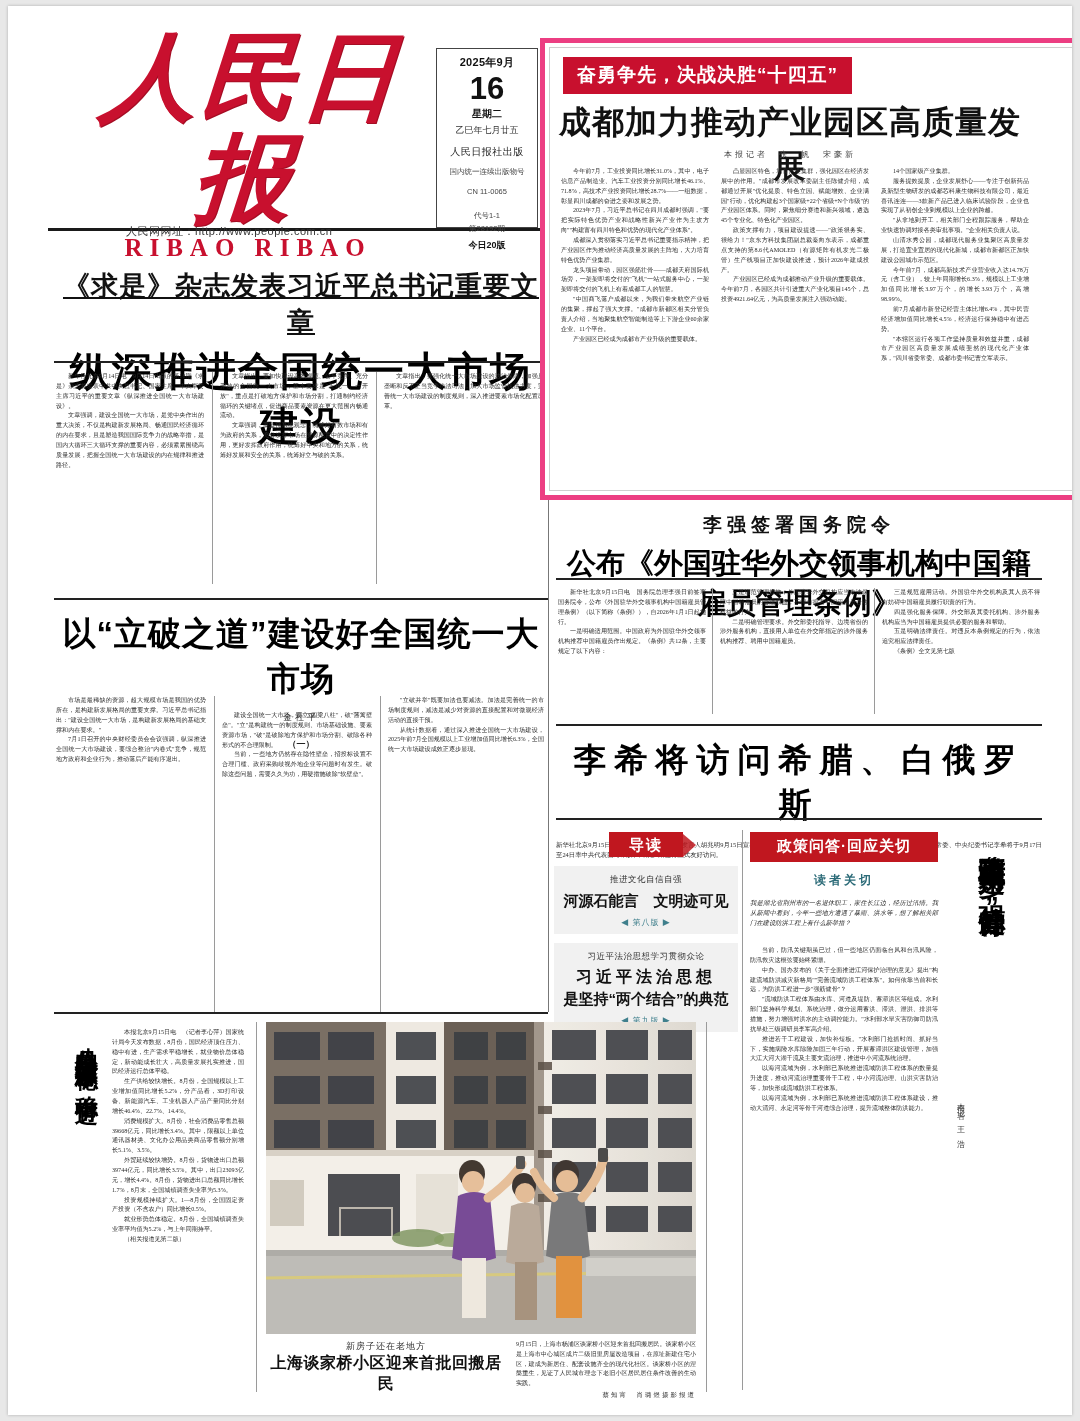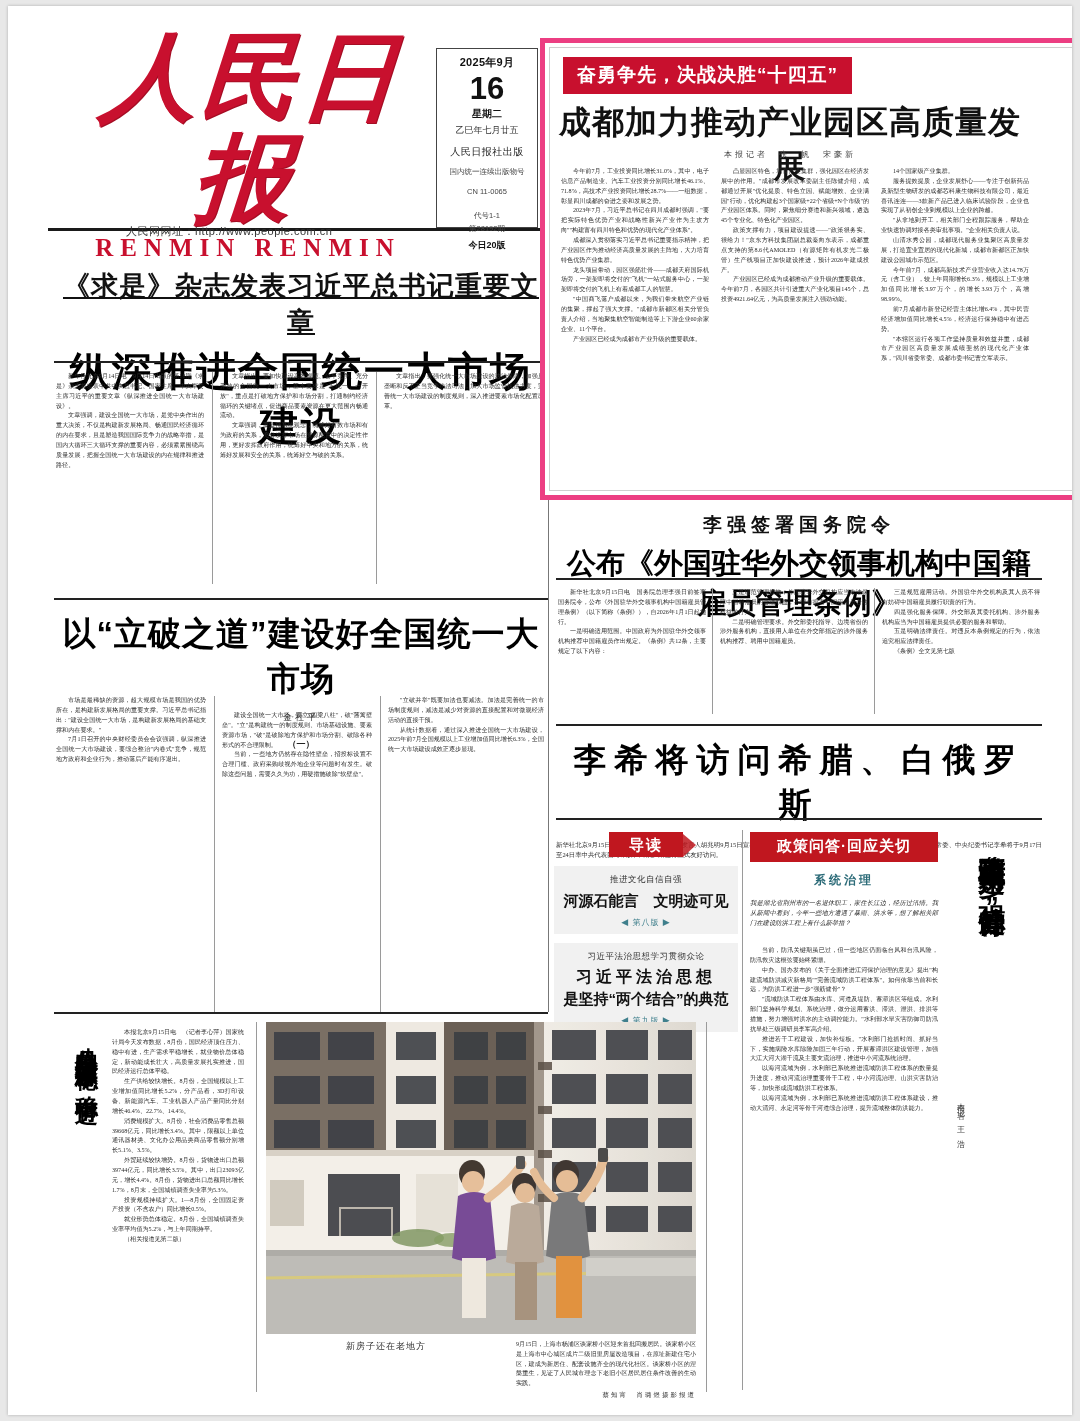--- a/index.html
+++ b/index.html
@@ -185,21 +185,21 @@
   .credit { font-size: 6.5px; color: #333; text-align: right; letter-spacing: 2px; }
 </style>
 </head>
 <body>
 
 <div class="page">
 
   <div class="masthead">
     <div class="logo-wrap">
       <div class="logo-cn">人民日报</div>
-      <div class="logo-py">RENMIN  RENMIN</div>
+      <div class="logo-py">RIBAO  RIBAO</div>
     </div>
     <div class="site-url">人民网网址：http://www.people.com.cn</div>
 
     <div class="datebox">
       <div class="db-ym">2025年9月</div>
       <div class="db-day">16</div>
       <div class="db-wk">星期二</div>
       <div class="db-lunar">乙巳年七月廿五</div>
       <div class="db-pub">人民日报社出版</div>
       <div class="db-sm">国内统一连续出版物号</div>
@@ -340,21 +340,21 @@
         <span>第九版</span>
         <span class="ar">▶</span>
       </div>
     </div>
   </div>
 
   <div class="vline" style="left:734px;top:824px;height:560px"></div>
 
   <div class="policy-wrap">
     <div class="policy-tag">政策问答·回应关切</div>
-    <div class="policy-sub">系统治理</div>
+    <div class="policy-sub">读者关切</div>
     <div class="txt" style="margin-top:9px;font-size:6.3px;font-style:italic">我是湖北省荆州市的一名退休职工，家住长江边，经历过汛情。我从新闻中看到，今年一些地方遭遇了暴雨、洪水等，想了解相关部门在建设防洪工程上有什么新举措？</div>
   </div>
 
   <div class="col txt" style="left:742px;top:940px;width:188px;height:444px">
     <p>当前，防汛关键期虽已过，但一些地区仍面临台风和台汛风险，防汛救灾这根弦要始终紧绷。</p>
       <p>中办、国办发布的《关于全面推进江河保护治理的意见》提出"构建流域防洪减灾新格局""完善流域防洪工程体系"。如何依靠当前和长远，为防洪工程进一步"强筋健骨"？</p>
     <p>"流域防洪工程体系由水库、河道及堤防、蓄滞洪区等组成。水利部门坚持科学规划、系统治理，做分运用蓄洪、滞洪、泄洪、排洪等措施，努力增强对洪水的主动调控能力。"水利部水旱灾害防御司防汛抗旱处三级调研员李军高介绍。</p>
       <p>推进若干工程建设，加快补短板。"水利部门抢抓时间、抓好当下，实施病险水库除险加固三年行动，开展蓄滞洪区建设管理，加强大江大河大湖干流及主要支流治理，推进中小河流系统治理。</p>
     <p>以海河流域为例，水利部已系统推进流域防洪工程体系的数量提升进度，推动河流治理重要骨干工程，中小河流治理、山洪灾害防治等，加快形成流域防洪工程体系。</p>
       <p>以海河流域为例，水利部已系统推进流域防洪工程体系建设，推动大清河、永定河等骨干河道综合治理，提升流域整体防洪能力。</p>
@@ -485,20 +485,21 @@
         <path d="M316 176 q16 -18 22 -40" stroke="#e5b98f" stroke-width="9" fill="none" stroke-linecap="round"></path>
         <rect x="332" y="126" width="10" height="14" rx="2" fill="#3a3a3a"></rect>
         <path d="M288 176 q-14 -12 -20 -26" stroke="#e5b98f" stroke-width="8" fill="none" stroke-linecap="round"></path>
       </g>
       <rect width="430" height="312" fill="#e8e2d6" opacity=".10"></rect>
     </svg>
   </div>
 
   <div style="position:absolute;left:262px;top:1334px;width:232px;text-align:center">
     <div class="cap-kick">新房子还在老地方</div>
+    <div class="cap-main">上海谈家桥小区迎来首批回搬居民</div>
   </div>
   <div style="position:absolute;left:508px;top:1334px;width:180px">
     <div class="cap-body">9月15日，上海市杨浦区谈家桥小区迎来首批回搬居民。谈家桥小区是上海市中心城区成片二级旧里房屋改造项目，在原址新建住宅小区，建成为新居住、配套设施齐全的现代化社区。谈家桥小区的涅槃重生，见证了人民城市理念下老旧小区居民居住条件改善的生动实践。</div>
     <div class="credit" style="margin-top:2px">蔡知宵　肖璐煜摄影报道</div>
   </div>
 
   <div class="vline" style="left:248px;top:1016px;height:370px"></div>
   <div class="vline" style="left:698px;top:1016px;height:370px"></div>
 
 </div>

